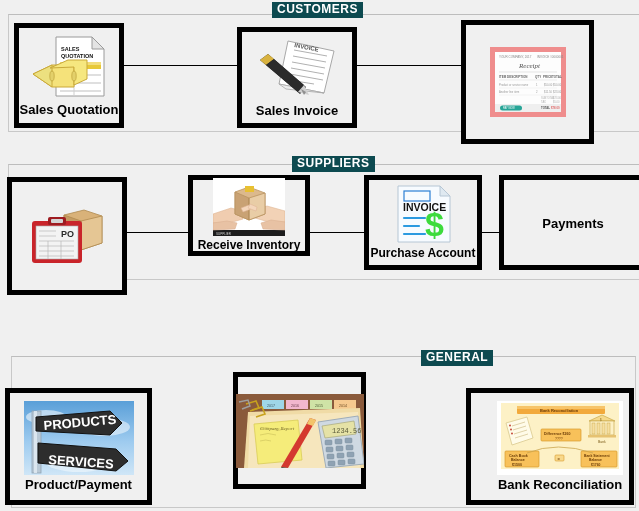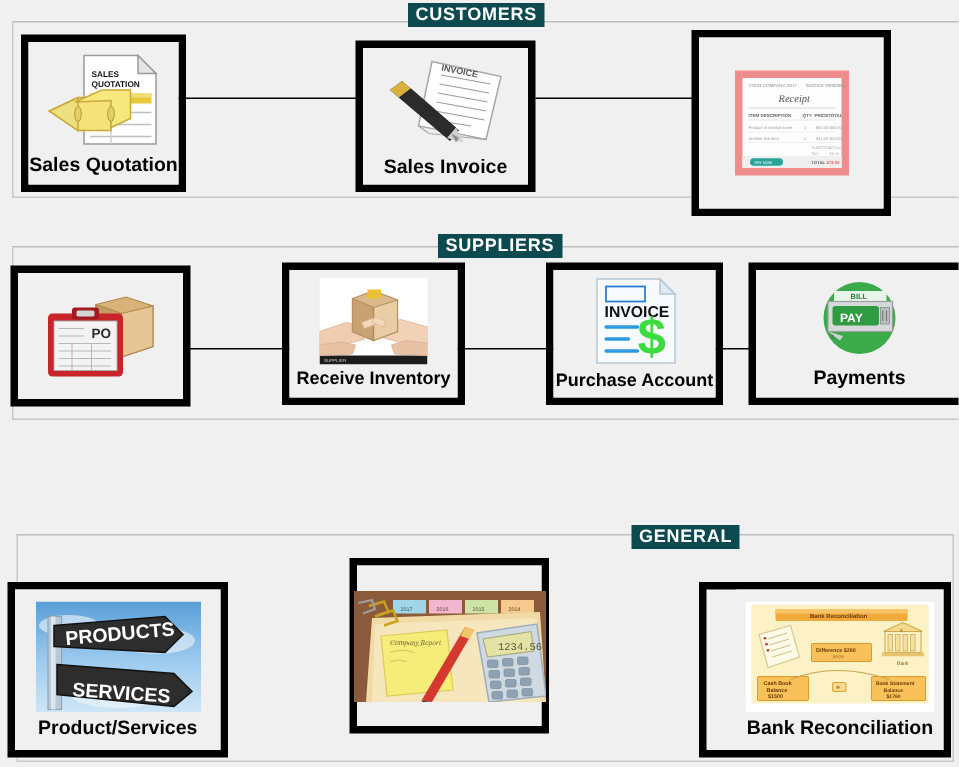--- a/index.html
+++ b/index.html
@@ -192,21 +192,21 @@
   </div>
 </div>
 
 <div class="groupbox" style="left:8px; top:164px; width:640px; height:116px;"></div>
 <div class="group-legend" style="left:292px; top:156px;">SUPPLIERS</div>
 
 <div class="connector" style="left:105px; top:232px; width:90px;"></div>
 <div class="connector" style="left:282px; top:232px; width:90px;"></div>
 <div class="connector" style="left:465px; top:232px; width:45px;"></div>
 
-<div class="tile" style="left:7px; top:177px; width:120px; height:94px;">
+<div class="tile" style="left:7px; top:177px; width:120px; height:118px;">
   <div class="tile-inner">
     <div class="tile-icon">
       <svg class="ico" width="78" height="58" viewBox="0 0 78 58">
 
         <path d="M36 8 L56 3 L74 9 L74 36 L53 43 L36 36 Z" fill="#d9b279" stroke="#b08a4f" stroke-width="0.8"></path>
         <path d="M36 8 L53 14 L53 43 L36 36 Z" fill="#c49c63" stroke="#b08a4f" stroke-width="0.8"></path>
         <path d="M53 14 L74 9 L74 36 L53 43 Z" fill="#e5c694" stroke="#b08a4f" stroke-width="0.8"></path>
         <line x1="53" y1="14" x2="53" y2="43" stroke="#ad8449" stroke-width="0.8"></line>
 
         <rect x="4" y="14" width="50" height="42" rx="3" fill="#c9242a"></rect>
@@ -222,21 +222,21 @@
           <line x1="11" y1="44" x2="46" y2="44"></line>
           <line x1="11" y1="49" x2="46" y2="49"></line>
           <line x1="20" y1="34" x2="20" y2="52"></line>
           <line x1="33" y1="34" x2="33" y2="52"></line>
         </g>
       </svg>
     </div>
   </div>
 </div>
 
-<div class="tile" style="left:188px; top:175px; width:122px; height:95px;">
+<div class="tile" style="left:188px; top:175px; width:122px; height:81px;">
   <div class="tile-inner">
     <div class="tile-icon">
       <svg class="ico" width="72" height="58" viewBox="0 0 72 58">
         <rect x="0" y="0" width="72" height="58" fill="#ffffff"></rect>
         <rect x="0" y="52" width="72" height="6" fill="#1c1c1c"></rect>
         <text x="3" y="56.5" font-family="Liberation Sans, sans-serif" font-size="3" fill="#cfcfcf">SUPPLIER</text>
 
         <path d="M0 36 L18 30 L30 33 L30 41 L16 45 L0 45 Z" fill="#f0cdb0" stroke="#dfb795" stroke-width="0.6"></path>
         <path d="M0 45 L14 43 L24 45 L22 51 L0 52 Z" fill="#e8c2a4" stroke="#dcb193" stroke-width="0.6"></path>
 
@@ -272,36 +272,20 @@
         </g>
         <text x="33" y="52" font-family="Liberation Sans, sans-serif" font-size="34" font-weight="bold" fill="#3ddb3d">$</text>
       </svg>
     </div>
     <div class="tile-label small">Purchase Account</div>
   </div>
 </div>
 
 <div class="tile" style="left:499px; top:175px; width:148px; height:95px;">
   <div class="tile-inner">
-    <div class="tile-icon">
-      <svg class="ico" width="62" height="56" viewBox="0 0 62 56">
-        <circle cx="31" cy="26" r="24" fill="#3aab48"></circle>
-        <path d="M31 2 a24 24 0 0 1 0 48 a24 24 0 0 0 0 -48 Z" fill="#2f9140" opacity="0.55"></path>
-        <rect x="14" y="8" width="35" height="7" fill="#e9f5ea"></rect>
-        <text x="25" y="13.5" font-family="Liberation Sans, sans-serif" font-size="5" font-weight="bold" fill="#2f7a36">BILL</text>
-        <rect x="10" y="15" width="43" height="20" fill="#d6d9d9" stroke="#9aa0a0" stroke-width="0.8"></rect>
-        <rect x="13" y="18" width="31" height="13" rx="2" fill="#2f9c44"></rect>
-        <text x="18" y="28.5" font-family="Liberation Sans, sans-serif" font-size="8" font-weight="bold" fill="#ffffff">PAY</text>
-        <rect x="45" y="19" width="6" height="11" fill="#b9bfbf" stroke="#8e9494" stroke-width="0.6"></rect>
-        <line x1="46.5" y1="21" x2="46.5" y2="28" stroke="#6d7373" stroke-width="0.7"></line>
-        <line x1="49" y1="21" x2="49" y2="28" stroke="#6d7373" stroke-width="0.7"></line>
-        <path d="M10 35 L18 41 L20 38 Z" fill="#cdd2d2"></path>
-        <text x="12" y="40" font-family="Liberation Sans, sans-serif" font-size="4" fill="#5d6363">$</text>
-      </svg>
-    </div>
     <div class="tile-label">Payments</div>
   </div>
 </div>
 
 <div class="groupbox" style="left:11px; top:356px; width:625px; height:152px;"></div>
 <div class="group-legend" style="left:421px; top:350px;">GENERAL</div>
 
 <div class="tile" style="left:5px; top:388px; width:147px; height:117px;">
   <div class="tile-inner">
     <div class="tile-icon">
@@ -321,21 +305,21 @@
         <rect x="8" y="10" width="9" height="62" fill="#b9c9d6" stroke="#8fa4b4" stroke-width="0.8"></rect>
         <rect x="10" y="10" width="3" height="62" fill="#e4eef5" opacity="0.8"></rect>
 
         <path d="M12 16 L86 10 L98 22 L86 34 L12 30 Z" fill="#2d2d2d" stroke="#111" stroke-width="1"></path>
         <text x="20" y="29" font-family="Liberation Sans, sans-serif" font-size="13" font-weight="bold" fill="#ffffff" transform="rotate(-5 20 29)">PRODUCTS</text>
 
         <path d="M14 42 L92 48 L104 60 L92 70 L14 62 Z" fill="#2d2d2d" stroke="#111" stroke-width="1"></path>
         <text x="24" y="63" font-family="Liberation Sans, sans-serif" font-size="13" font-weight="bold" fill="#ffffff" transform="rotate(4 24 63)">SERVICES</text>
       </svg>
     </div>
-    <div class="tile-label">Product/Services</div>
+    <div class="tile-label">Product/Payment</div>
   </div>
 </div>
 
 <div class="tile" style="left:233px; top:372px; width:133px; height:117px;">
   <div class="tile-inner">
     <div class="tile-icon">
       <svg class="ico" width="128" height="74" viewBox="0 0 128 74">
         <rect x="0" y="0" width="128" height="74" fill="#8a5a3b"></rect>
 
         <rect x="26" y="6" width="22" height="9" fill="#9fd6e8"></rect>

